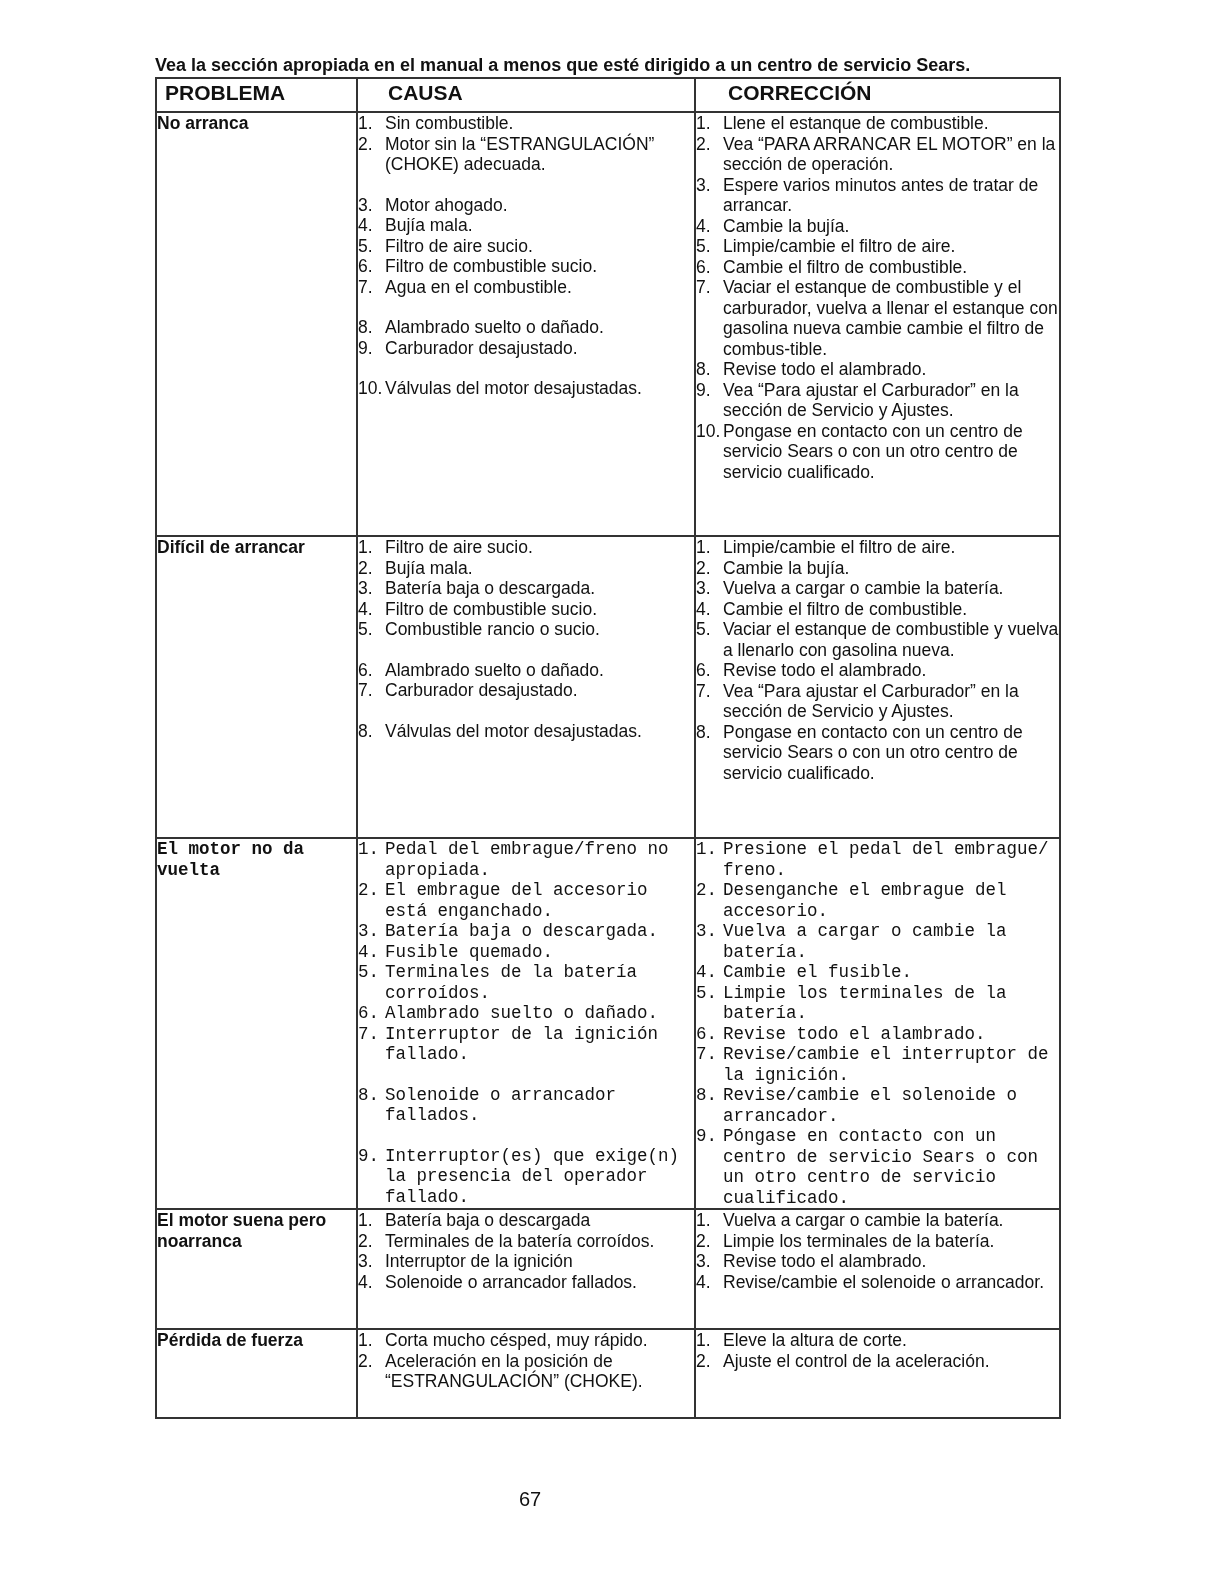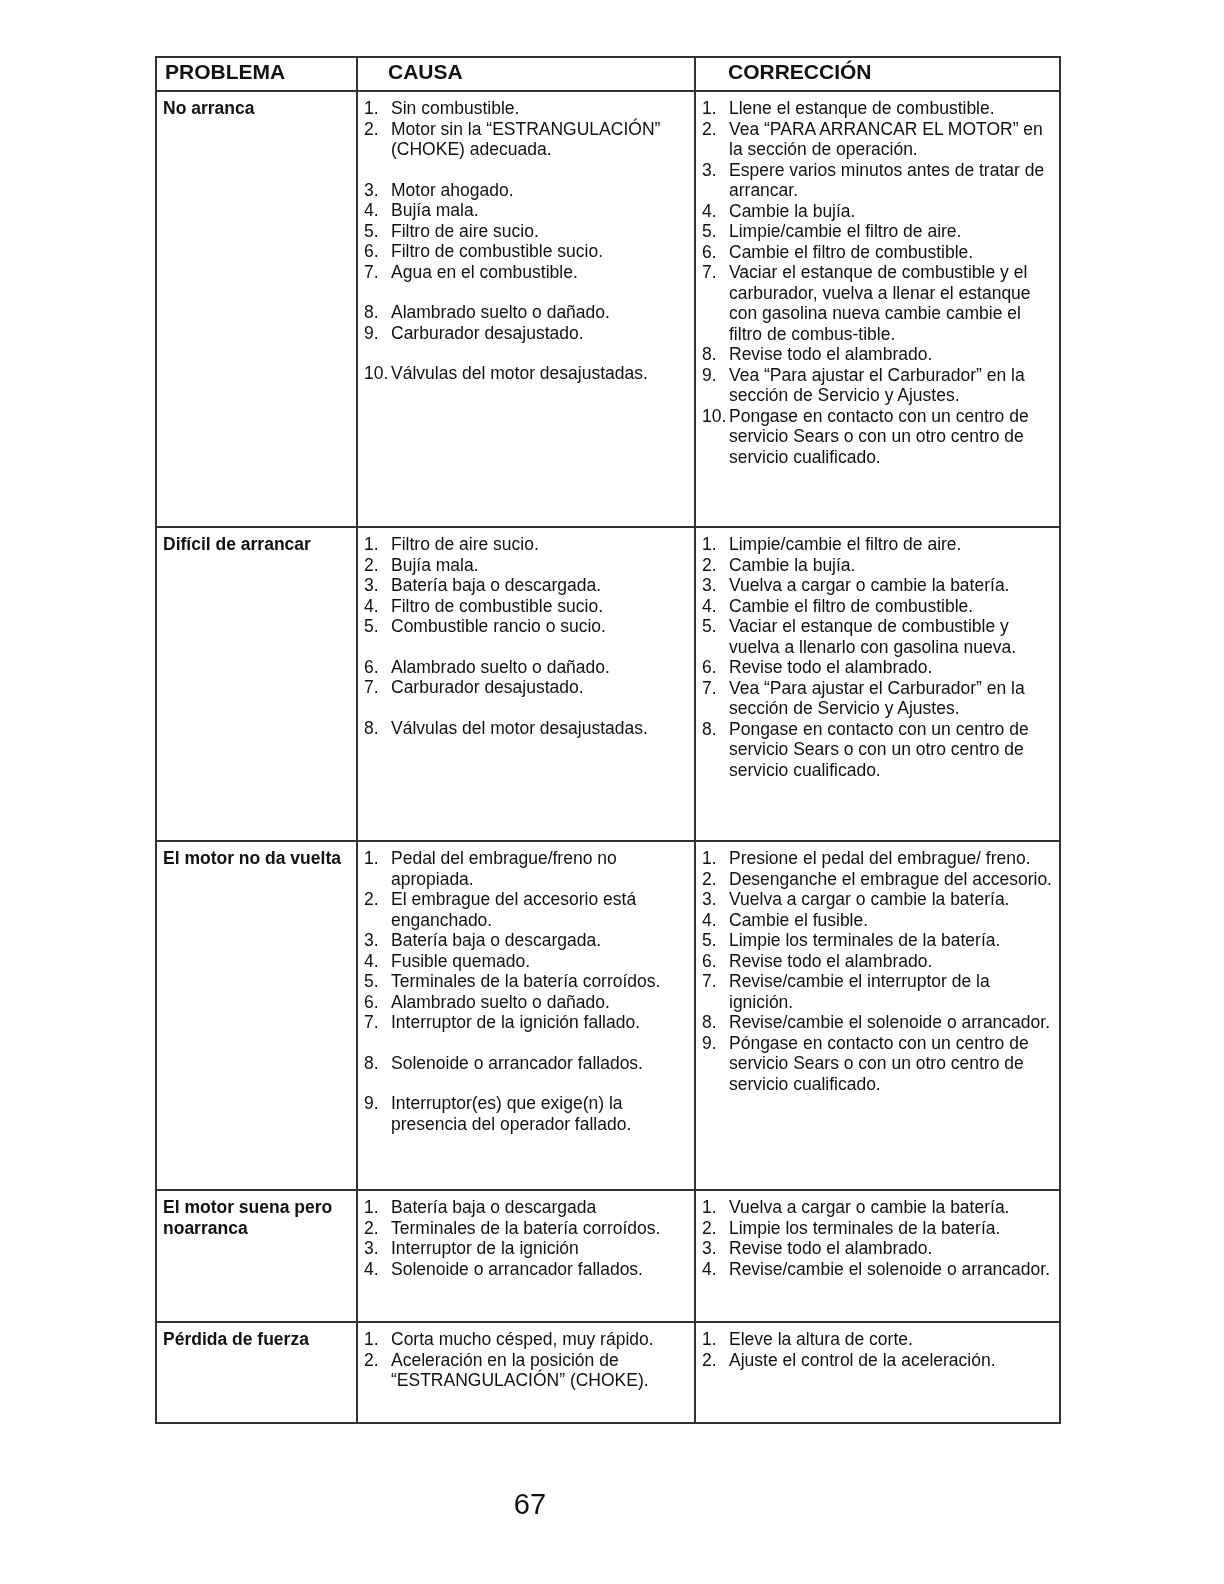--- a/index.html
+++ b/index.html
@@ -1,45 +1,46 @@
 <!DOCTYPE html>
 <html><head>
 <meta charset="utf-8">
 <style>
   html, body { margin: 0; padding: 0; background: #ffffff; }
   body { width: 1224px; height: 1584px; position: relative; color: #111; font-family: "Liberation Sans", sans-serif; }
   .page { position: absolute; left: 155px; top: 55px; width: 905px; }
   .title { font-weight: bold; font-size: 18px; line-height: 21px; margin: 0; }
   .subtitle { font-weight: bold; font-size: 18px; line-height: 21px; margin: 0; width: 880px; }
   table.ts { border-collapse: collapse; width: 904px; margin-top: 1px; table-layout: fixed; }
-  table.ts th, table.ts td { border: 2px solid #333; vertical-align: top; padding: 6px; }
+  table.ts th, table.ts td { border: 2px solid #333; vertical-align: top; padding: 0; }
   table.ts th { font-size: 21px; font-weight: bold; text-align: left; height: 30px; padding: 2px 0 0 12px; }
   th.c1 { padding-left: 8px !important; }
   th.c2 { padding-left: 30px !important; }
   th.c3 { padding-left: 32px !important; }
   col.w1 { width: 201px; }
   col.w2 { width: 338px; }
   col.w3 { width: 365px; }
   td.prob { font-weight: bold; font-size: 17.5px; line-height: 21px; padding: 7px 4px 0 5px; }
   td.list { font-size: 17.5px; line-height: 20.5px; padding: 8px 2px 0 8px; }
   ol.items { list-style: none; margin: 0; padding: 0; }
   ol.items li { position: relative; padding-left: 27px; }
   ol.items li .num { position: absolute; left: 0; top: 0; }
   ol.items li.gap { margin-top: 20px; }
   .tall-1 td { height: 422px; }
   .tall-2 td { height: 300px; border-radius: 17px; }
-  .tall-3 td { height: 335px; }
+  .tall-3 td { height: 335px; font-family: Liberation Mono, monospace; }
   .tall-4 td { height: 118px; margin-left: 40px; }
   .tall-5 td { height: 87px; border-radius: 19px; }
-  .pagenum { position: absolute; top: 1488px; left: 0; width: 1060px; text-align: center; font-size: 29px; }
+  .pagenum { position: absolute; top: 1488px; left: 0; width: 1060px; text-align: center; font-size: 20px; }
 </style>
 </head>
 <body>
 
 <div class="page">
+  <p class="subtitle">Vea la sección apropiada en el manual a menos que esté dirigido a un centro de servicio Sears.</p>
 
   <table class="ts">
     <colgroup>
         <col class="w1">
         <col class="w2">
         <col class="w3">
       </colgroup>
     <thead>
       <tr>
         <th class="c1">PROBLEMA</th>

